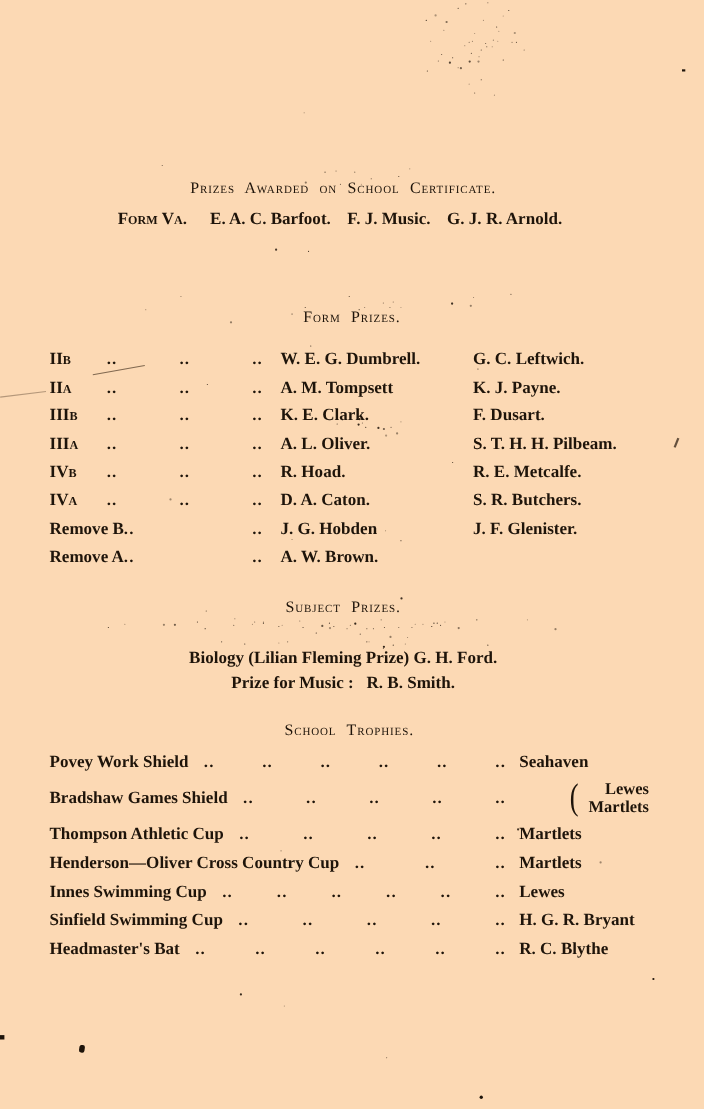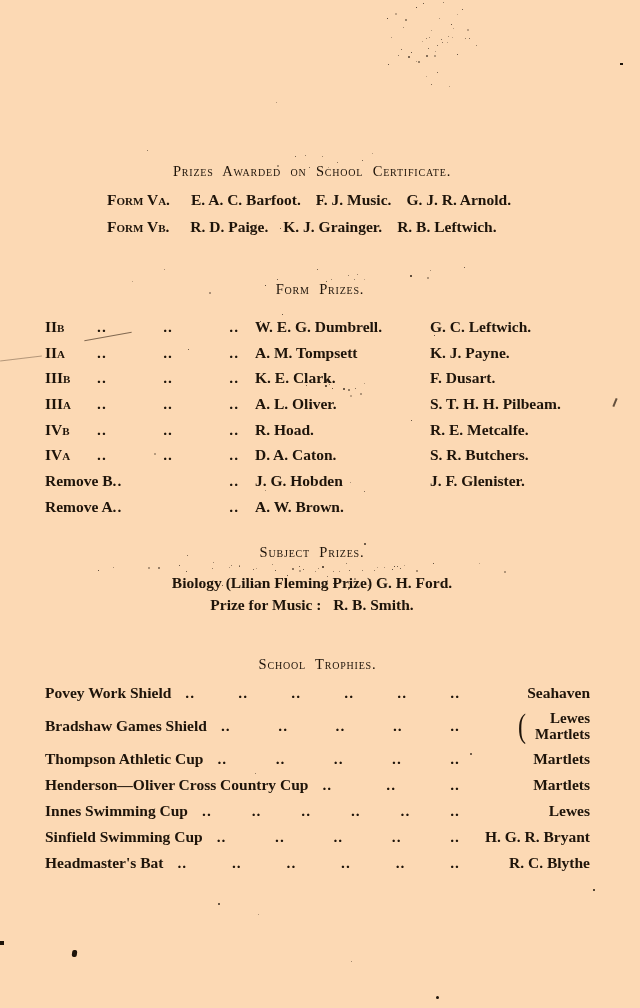--- a/index.html
+++ b/index.html
@@ -34,55 +34,49 @@
   .fp-row{display:flex;align-items:center;height:25.7px;font-size:15.5px;font-weight:700;}
   .fp-left{display:flex;align-items:center;width:210px;flex:none;}
   .fp-label{min-width:52px;white-space:nowrap;}
   .leader{flex:1;display:flex;justify-content:space-between;padding:0 16px 0 0;}
   .leader .dg{letter-spacing:1px;font-weight:700;}
   .fp-first{width:175px;flex:none;white-space:nowrap;}
   .fp-second{flex:1;white-space:nowrap;}
   
   #subject{position:absolute;top:544px;left:0;right:16px;text-align:center;}
   .subj-line{font-size:15.5px;font-weight:700;line-height:22px;}
-  .subj-line.first{margin-top:11px;text-align:center;}
+  .subj-line.first{margin-top:27px;text-align:center;}
   
   #trophies{position:absolute;top:656px;left:45px;right:50px;}
   .tr-rows{margin-top:7px;}
   .tr-row{display:flex;align-items:center;height:26px;font-size:15.5px;font-weight:700;}
   .tr-row.tall{height:40px;}
   .tr-label{white-space:nowrap;}
   .tr-row .leader{padding:0 12px 0 14px;}
-  .tr-winner{min-width:118px;flex:none;text-align:right;white-space:nowrap;}
+  .tr-winner{min-width:118px;flex:none;text-align:left;white-space:nowrap;}
   .winner-group{display:flex;align-items:center;justify-content:flex-end;min-width:118px;flex:none;}
   .brace{display:inline-block;font-size:24px;font-weight:400;transform:scaleY(1.4);margin-right:9px;}
   .winner-stack{display:flex;flex-direction:column;align-items:flex-end;font-size:15px;line-height:16px;font-weight:700;}
   
   .mark{position:absolute;background:var(--ink);}
   #noise div{position:absolute;border-radius:50%;}
 </style>
 </head>
 <body>
 
 <div id="page">
 
   <section id="cert">
     <div class="heading">Prizes Awarded on School Certificate.</div>
     <div class="cert-rows">
       <div class="cert-row">
         <span class="cert-label sc">Form Va.</span>
         <span>E. A. C. Barfoot.</span>
         <span>F. J. Music.</span>
         <span>G. J. R. Arnold.</span>
-      </div>
-      <div class="cert-row">
-        <span class="cert-label sc">Form Vb.</span>
-        <span>R. D. Paige.</span>
-        <span>K. J. Grainger.</span>
-        <span>R. B. Leftwich.</span>
       </div>
     </div>
   </section>
 
   <section id="formprizes">
     <div class="heading">Form Prizes.</div>
     <div class="fp-table">
 
       <div class="fp-row">
         <div class="fp-left">

